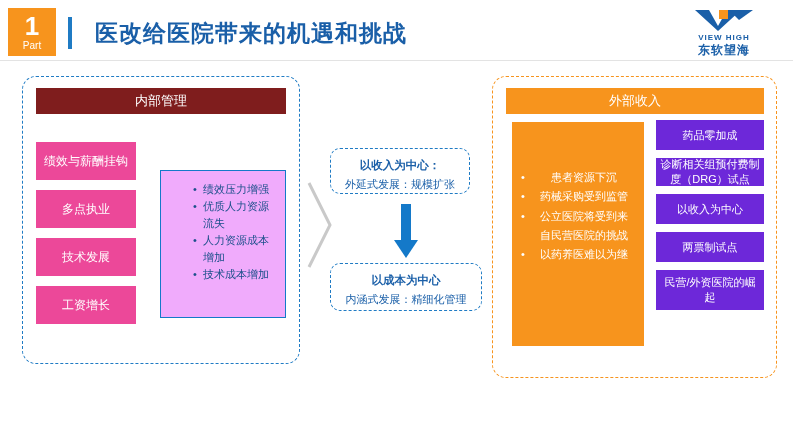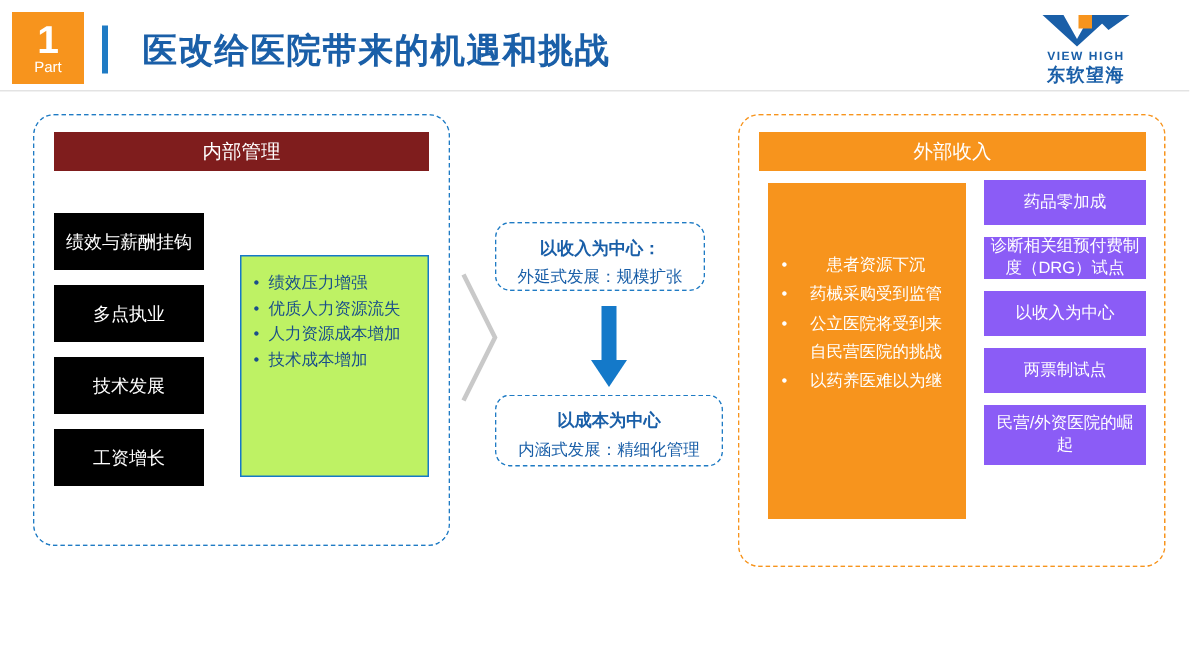--- a/index.html
+++ b/index.html
@@ -124,37 +124,38 @@
   }
   .left-items {
     position: absolute;
     left: 36px;
     top: 142px;
     width: 100px;
   }
   .left-item {
     width: 100px;
     height: 38px;
-    background: #000000;
+    background: #ec4899;
     color: #ffffff;
     font-size: 12px;
     display: flex;
     align-items: center;
     justify-content: center;
     margin-bottom: 10px;
   }
   .brace-box {
     position: absolute;
     left: 160px;
     top: 170px;
     width: 126px;
     height: 148px;
     border: 1.5px solid #1479c9;
     box-sizing: border-box;
-    background: #bef264;
+    background: #f0abfc;
+    padding-left: 24px;
   }
   .brace-list {
     margin: 0;
     padding: 10px 6px 0 18px;
     list-style: none;
   }
   .brace-list li {
     font-size: 11px;
     color: #1a4f8a;
     line-height: 1.55;
@@ -250,21 +251,21 @@
     color: #ffffff;
   }
   .right-items {
     position: absolute;
     left: 656px;
     top: 120px;
     width: 108px;
   }
   .right-item {
     width: 108px;
-    background: #8b5cf6;
+    background: #6d28d9;
     color: #ffffff;
     font-size: 11px;
     display: flex;
     align-items: center;
     justify-content: center;
     text-align: center;
     margin-bottom: 8px;
     padding: 0 4px;
     box-sizing: border-box;
     line-height: 1.35;

